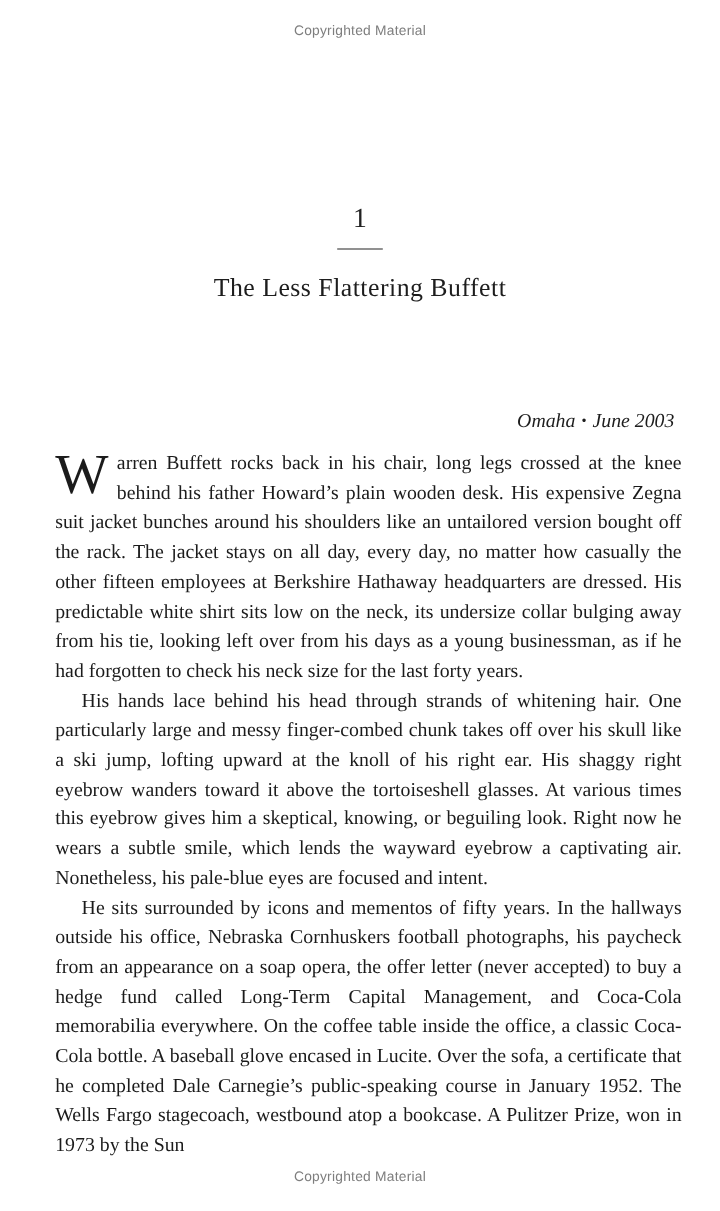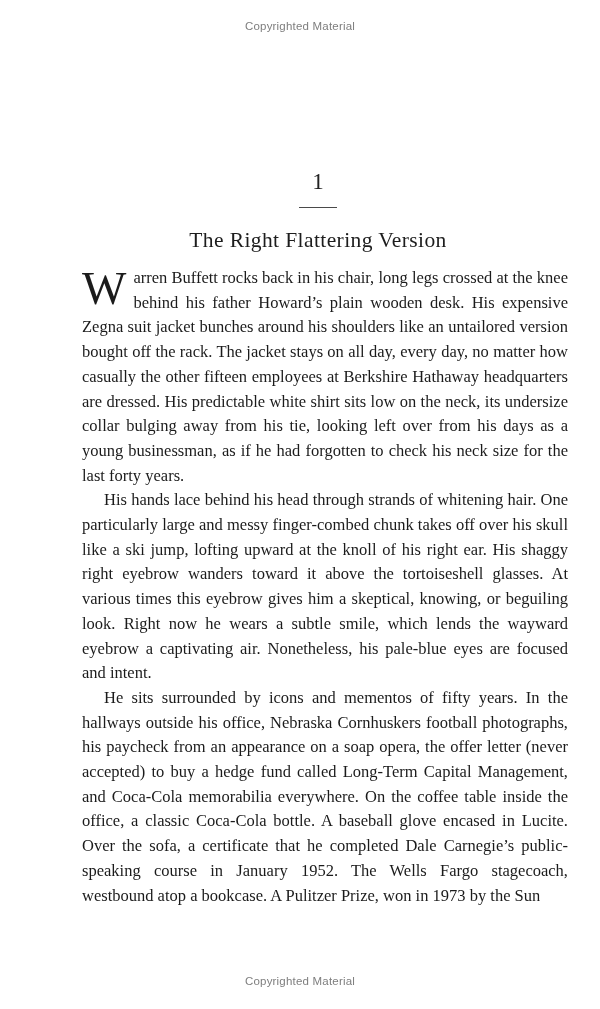--- a/index.html
+++ b/index.html
@@ -5,21 +5,20 @@
   html, body { margin: 0; padding: 0; background: #ffffff; }
   .page {
     position: relative;
     width: 600px;
     height: 1009px;
     background: #ffffff;
     font-family: "Liberation Serif", serif;
     color: #1b1b1b;
     box-sizing: border-box;
     overflow: hidden;
-    padding-left: 36px;
   }
   .copyright {
     width: 100%;
     text-align: center;
     font-family: "Liberation Sans", sans-serif;
     font-size: 11.5px;
     color: #7e7e7e;
     letter-spacing: 0.2px;
   }
   .copyright.top { position: absolute; top: 20px; left: 0; }
@@ -82,23 +81,26 @@
 </head>
 <body>
 
 <div class="page">
 
   <div class="copyright top">Copyrighted Material</div>
 
   <div class="chapter-head">
     <div class="chapter-number">1</div>
     <div class="chapter-rule"></div>
-    <h1 class="chapter-title">The Right Flattering Version</h1>
+    <h1 class="chapter-title">The Less Flattering Buffett</h1>
   </div>
 
+  <div class="dateline">
+    <span>Omaha</span><span class="sep">•</span><span>June 2003</span>
+  </div>
 
   <div class="body-text">
     <p>
       <span class="dropcap">W</span><span>arren Buffett rocks back in his chair, long legs crossed at the knee behind his father Howard’s plain wooden desk. His expensive Zegna suit jacket bunches around his shoulders like an untailored version bought off the rack. The jacket stays on all day, every day, no matter how casually the other fifteen employees at Berkshire Hathaway headquarters are dressed. His predictable white shirt sits low on the neck, its undersize collar bulging away from his tie, looking left over from his days as a young businessman, as if he had forgotten to check his neck size for the last forty years.</span>
     </p>
     <p class="indented"><span>His hands lace behind his head through strands of whitening hair. One particularly large and messy finger-combed chunk takes off over his skull like a ski jump, lofting upward at the knoll of his right ear. His shaggy right eyebrow wanders toward it above the tortoiseshell glasses. At various times this eyebrow gives him a skeptical, knowing, or beguiling look. Right now he wears a subtle smile, which lends the wayward eyebrow a captivating air. Nonetheless, his pale-blue eyes are focused and intent.</span></p>
     <p class="indented"><span>He sits surrounded by icons and mementos of fifty years. In the hallways outside his office, Nebraska Cornhuskers football photographs, his paycheck from an appearance on a soap opera, the offer letter (never accepted) to buy a hedge fund called Long-Term Capital Management, and Coca-Cola memorabilia everywhere. On the coffee table inside the office, a classic Coca-Cola bottle. A baseball glove encased in Lucite. Over the sofa, a certificate that he completed Dale Carnegie’s public-speaking course in January 1952. The Wells Fargo stagecoach, westbound atop a bookcase. A Pulitzer Prize, won in 1973 by the </span><span class="ital">Sun</span></p>
   </div>
 
   <div class="copyright bottom">Copyrighted Material</div>

